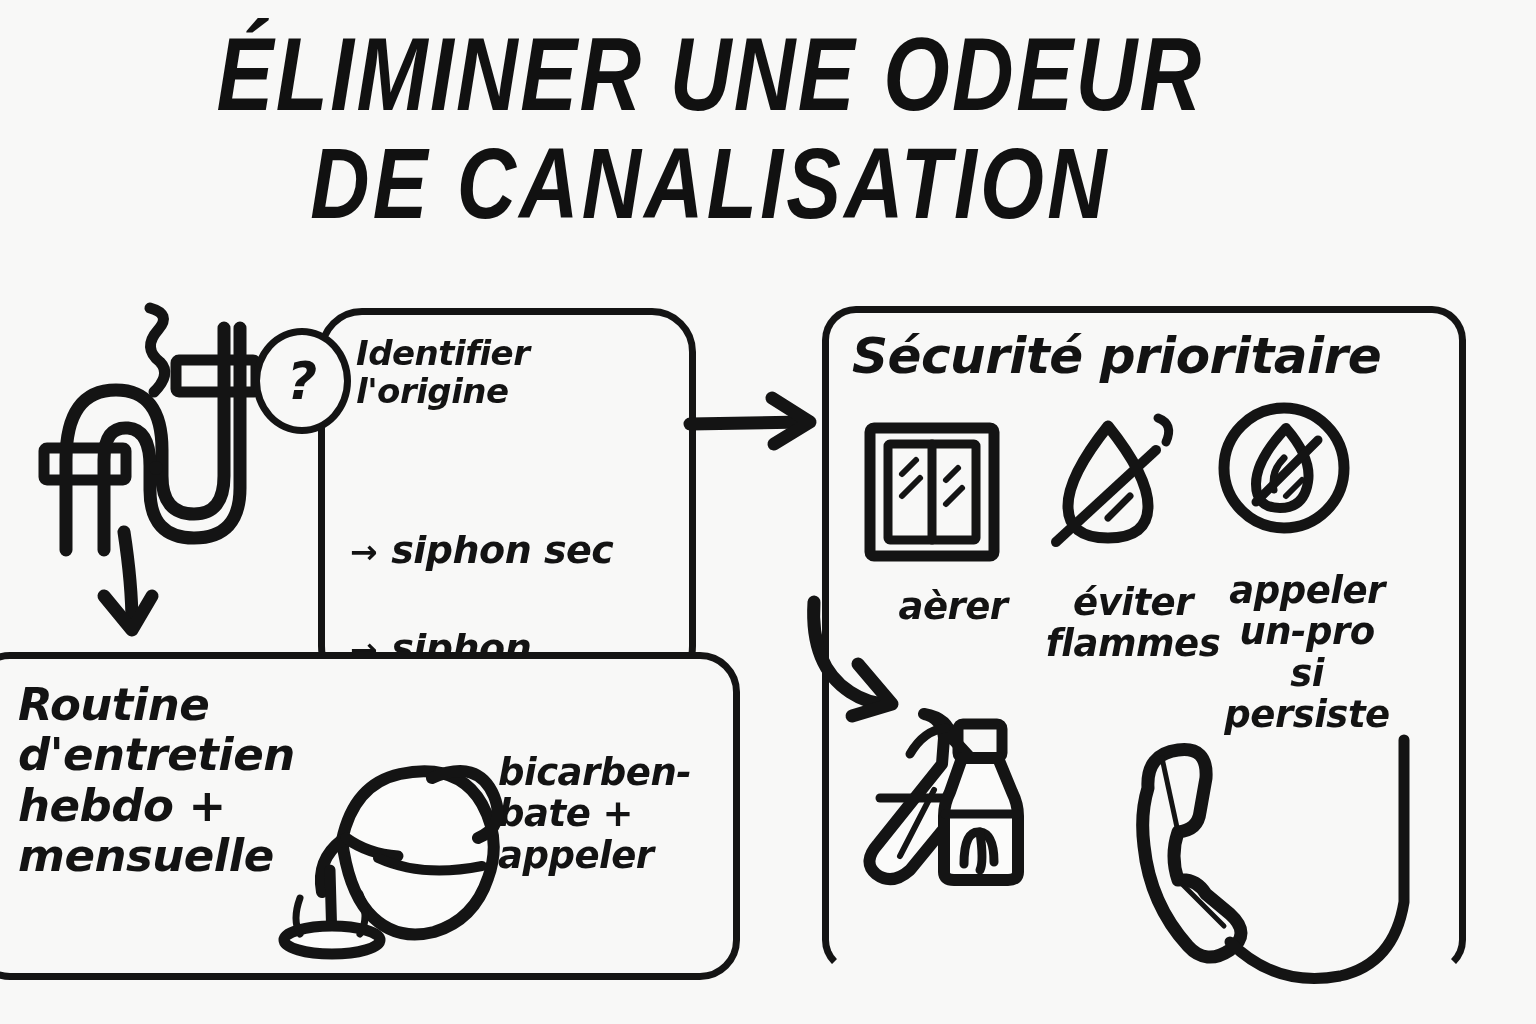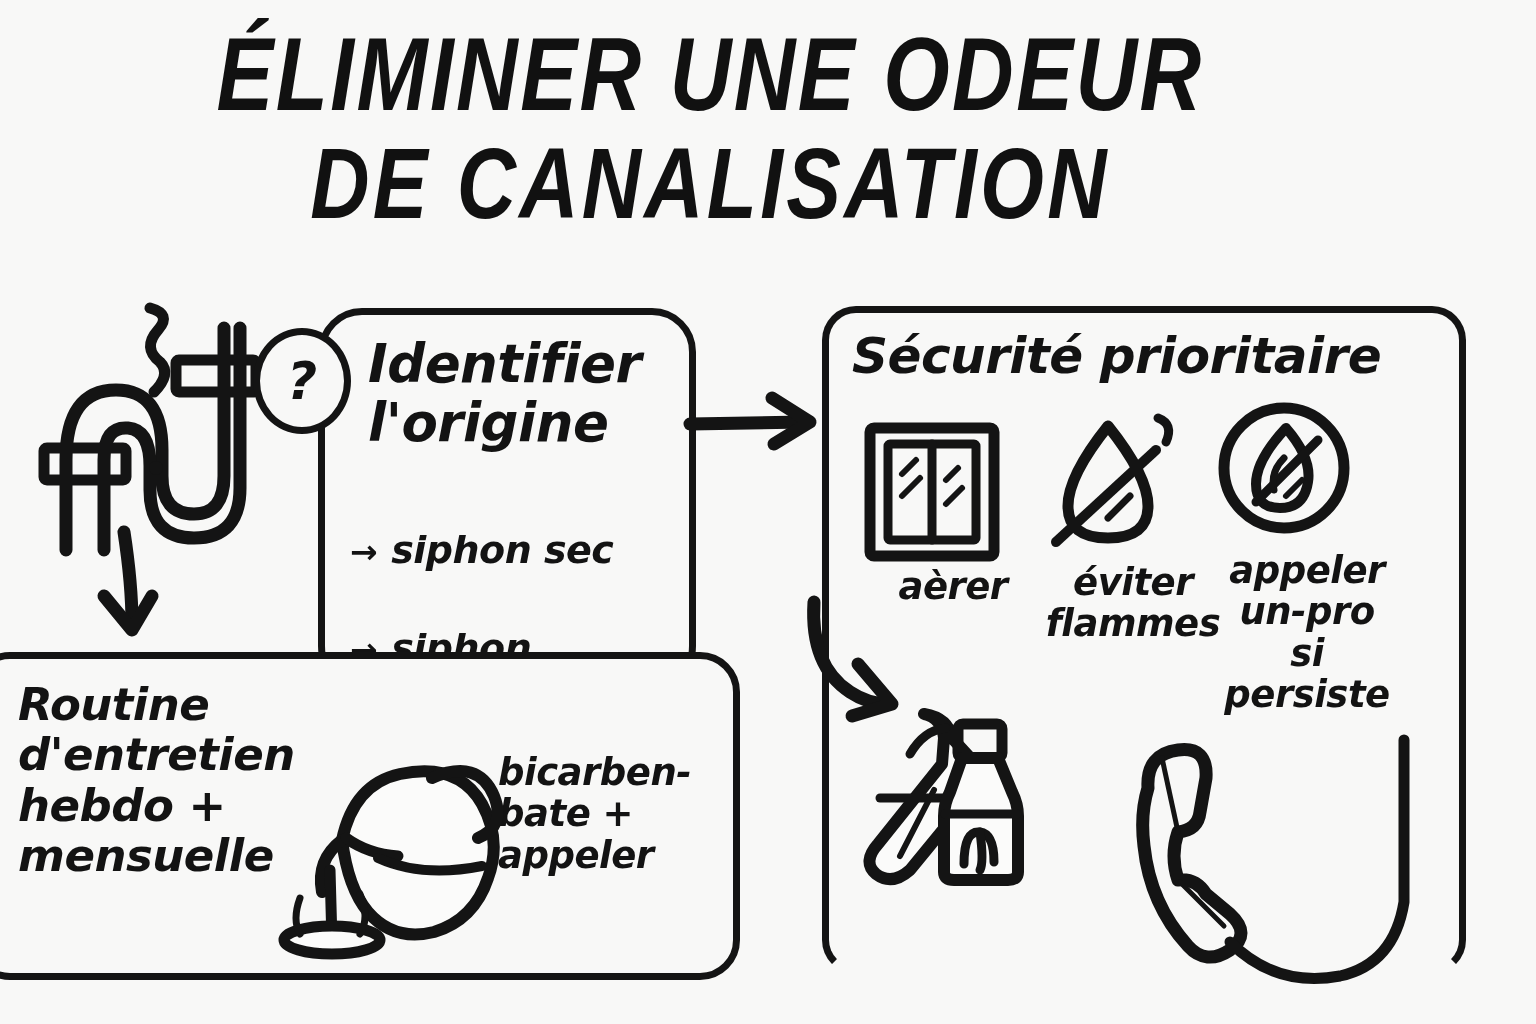--- a/index.html
+++ b/index.html
@@ -64,23 +64,23 @@
   }
   #identify-box .frame {
     position: absolute;
     inset: 0;
     border: 7px solid #141414;
     border-radius: 44px 44px 52px 52px;
     background: #f8f8f7;
   }
   #identify-title {
     position: absolute;
-    left: 50px;
+    left: 38px;
     top: 26px;
-    font-size: 53px;
+    font-size: 34px;
     letter-spacing: -0.5px;
   }
   #identify-list {
     position: absolute;
     left: 32px;
     top: 178px;
     font-size: 38px;
     letter-spacing: -0.5px;
   }
   #identify-list .row {
@@ -167,21 +167,21 @@
     letter-spacing: -0.5px;
   }
   .safety-item {
     position: absolute;
     text-align: center;
     width: 190px;
   }
   .safety-item .cap {
     font-size: 37px;
     letter-spacing: -0.5px;
-    margin-top: 0;
+    margin-top: 20px;
   }
   #safety-item-0 { left: 36px;  top: 112px; }
   #safety-item-1 { left: 216px; top: 104px; }
   #safety-item-2 { left: 390px; top: 92px; }
 
   
   #drain-reagents {
     position: absolute;
     left: 812px;
     top: 880px;

